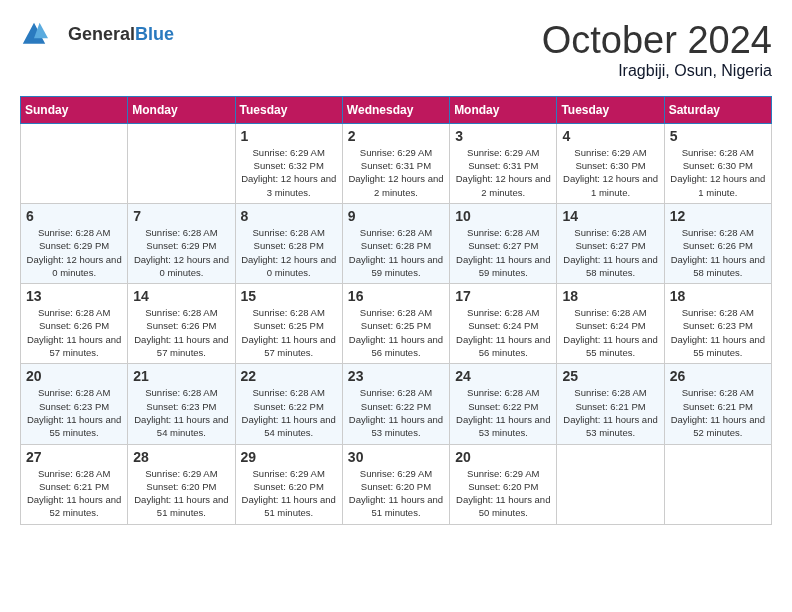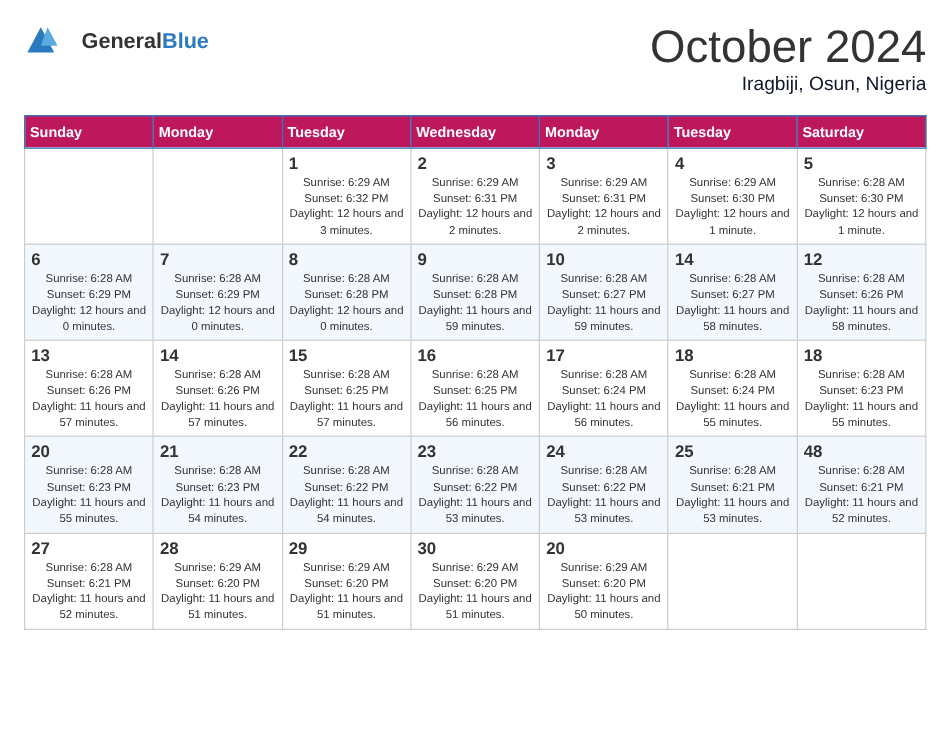--- a/index.html
+++ b/index.html
@@ -227,21 +227,21 @@
         </td>
         <td>
           <span class="day-number">24</span>
           <div class="cell-text">Sunrise: 6:28 AM<br>Sunset: 6:22 PM<br>Daylight: 11 hours and 53 minutes.</div>
         </td>
         <td>
           <span class="day-number">25</span>
           <div class="cell-text">Sunrise: 6:28 AM<br>Sunset: 6:21 PM<br>Daylight: 11 hours and 53 minutes.</div>
         </td>
         <td>
-          <span class="day-number">48</span>
+          <span class="day-number">26</span>
           <div class="cell-text">Sunrise: 6:28 AM<br>Sunset: 6:21 PM<br>Daylight: 11 hours and 52 minutes.</div>
         </td>
       </tr>
       <tr>
         <td>
           <span class="day-number">27</span>
           <div class="cell-text">Sunrise: 6:28 AM<br>Sunset: 6:21 PM<br>Daylight: 11 hours and 52 minutes.</div>
         </td>
         <td>
           <span class="day-number">28</span>

